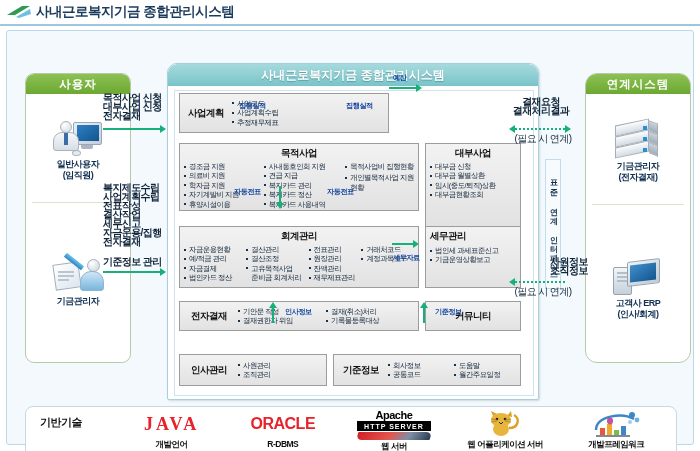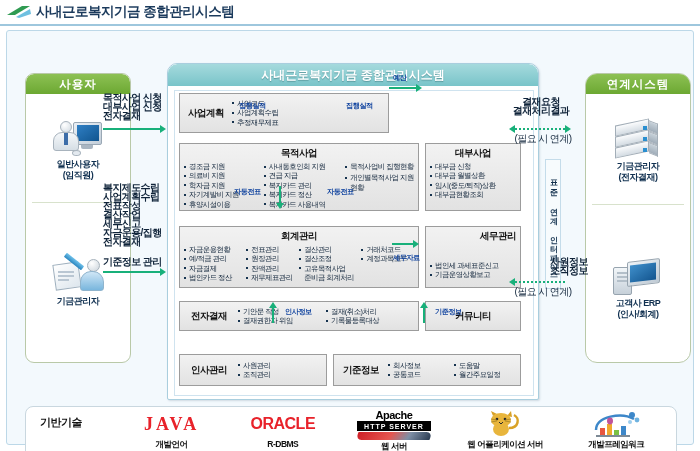--- a/index.html
+++ b/index.html
@@ -197,29 +197,29 @@
 
   
   #mod-plan { left:4px; top:2px; width:210px; height:40px; display:flex; align-items:center; }
   #mod-plan .mod-title { width:52px; text-align:center; }
   #mod-plan .cols { display:flex; }
 
   
   #mod-purpose { left:4px; top:52px; width:240px; height:68px; padding:3px 4px; }
   #mod-purpose .mod-title { text-align:center; display:block; margin-bottom:2px; }
   #mod-purpose .cols { display:flex; gap:5px; }
-  #mod-loan { left:250px; top:52px; width:96px; height:68px; padding:3px 4px; }
+  #mod-loan { left:250px; top:52px; width:96px; height:84px; padding:3px 4px; }
   #mod-loan .mod-title { text-align:center; display:block; margin-bottom:2px; }
 
   
   #mod-acct { left:4px; top:135px; width:240px; height:62px; padding:3px 4px; }
   #mod-acct .mod-title { text-align:center; display:block; margin-bottom:2px; }
   #mod-acct .cols { display:flex; gap:4px; }
   #mod-tax { left:250px; top:135px; width:96px; height:62px; padding:3px 4px; }
-  #mod-tax .mod-title { text-align:right; display:block; margin-bottom:18px; }
+  #mod-tax .mod-title { text-align:left; display:block; margin-bottom:3px; }
 
   
   #mod-appr { left:4px; top:210px; width:240px; height:30px; display:flex; align-items:center; }
   #mod-appr .mod-title { width:58px; text-align:center; }
   #mod-appr .cols { display:flex; gap:8px; }
   #mod-comm { left:250px; top:210px; width:96px; height:30px;
               display:flex; align-items:center; justify-content:center; }
 
   
   #mod-hr { left:4px; top:263px; width:148px; height:32px; display:flex; align-items:center; }
@@ -463,31 +463,31 @@
 
       <div class="mod" id="mod-acct">
         <span class="mod-title">회계관리</span>
         <div class="cols">
           <ul class="mod-list" style="width:62px;">
             <li class="b">자금운용현황</li>
             <li class="b">예/적금 관리</li>
             <li class="b">자금결제</li>
             <li class="b">법인카드 정산</li>
           </ul>
+          <ul class="mod-list" style="width:62px;">
+            <li class="b">결산관리</li>
+            <li class="b">결산조정</li>
+            <li class="b">고유목적사업</li>
+            <li style="padding-left:5px;">준비금 회계처리</li>
+          </ul>
           <ul class="mod-list" style="width:52px;">
             <li class="b">전표관리</li>
             <li class="b">원장관리</li>
             <li class="b">잔액관리</li>
             <li class="b">재무제표관리</li>
-          </ul>
-          <ul class="mod-list" style="width:62px;">
-            <li class="b">결산관리</li>
-            <li class="b">결산조정</li>
-            <li class="b">고유목적사업</li>
-            <li style="padding-left:5px;">준비금 회계처리</li>
           </ul>
           <ul class="mod-list" style="width:56px;">
             <li class="b">거래처코드</li>
             <li class="b">계정과목코드</li>
           </ul>
         </div>
       </div>
 
       <div class="mod" id="mod-tax">
         <span class="mod-title">세무관리</span>

